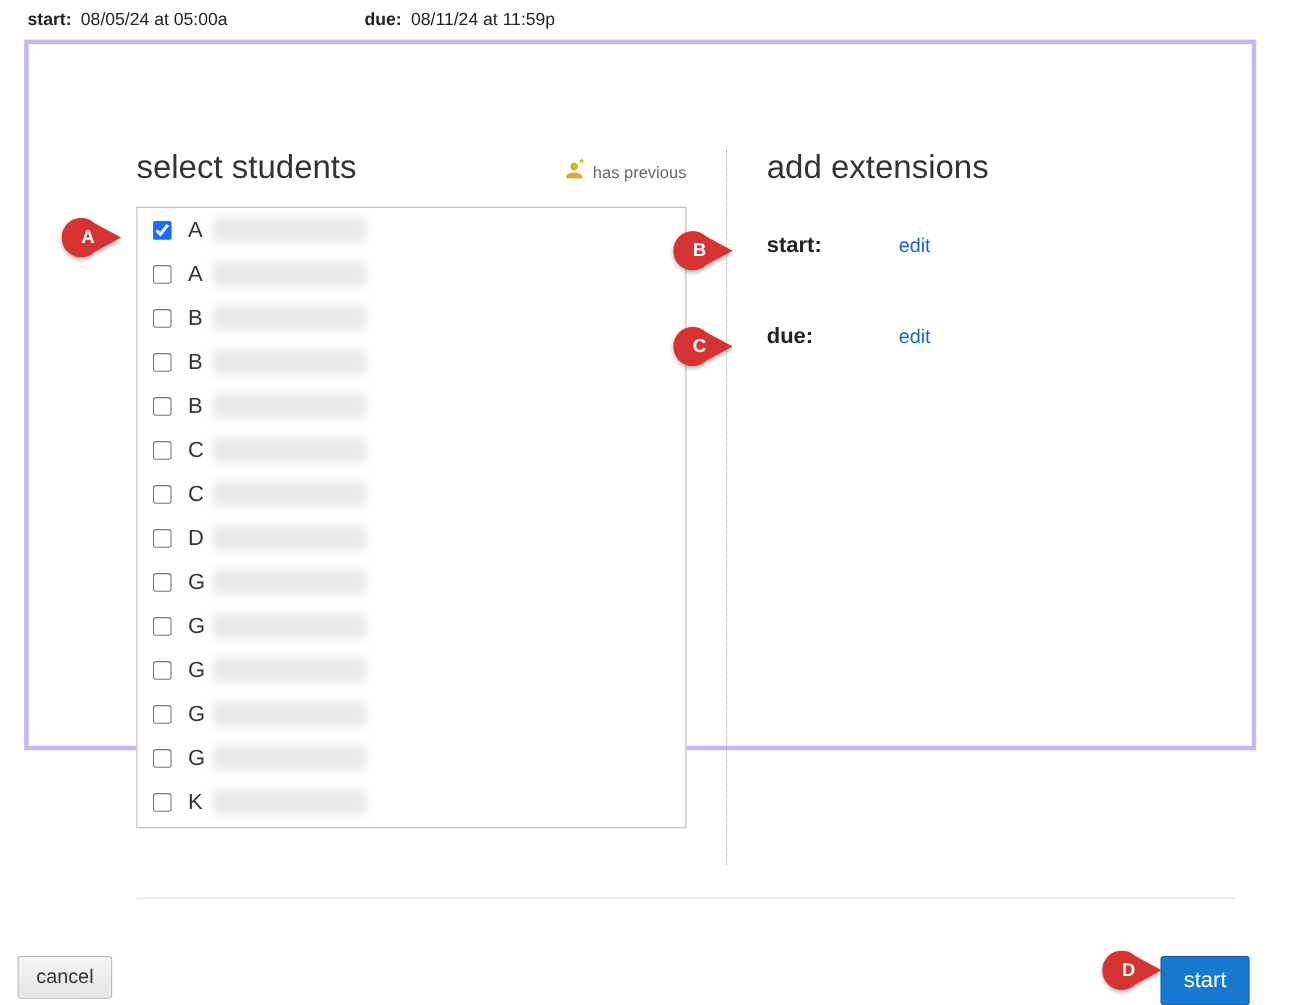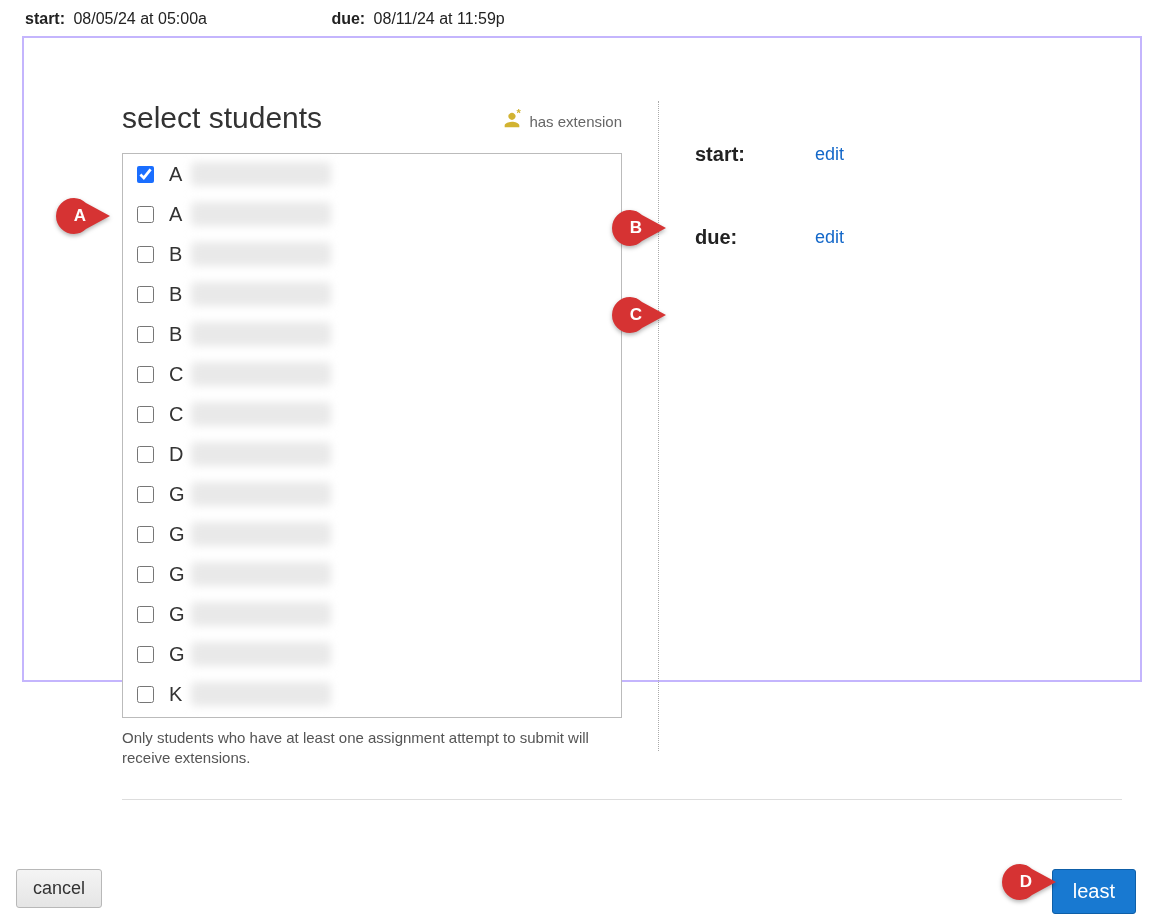--- a/index.html
+++ b/index.html
@@ -1,21 +1,21 @@
 <!DOCTYPE html>
 <html><head>
 <meta charset="utf-8">
 <style>
   * { box-sizing: border-box; }
   html,body { margin:0; padding:0; font-family: Arial, Helvetica, sans-serif; color:#222; background:#fff; }
   .page { width:1172px; height:914px; margin:0 auto; padding:10px 0 0 0; position:relative; }
   .topbar { padding:0 0 8px 25px; font-size:16px; }
   .topbar .lbl { font-weight:bold; margin-right:4px; }
   .topbar .grp2 { margin-left:120px;margin-top:32px; }
-  .panel { border:2px solid #c4b5fd; width:1120px; height:646px; margin-left:22px; padding:63px 50px 20px 98px; position:relative; }
+  .panel { border:4px solid #c4b5fd; width:1120px; height:646px; margin-left:22px; padding:96px 50px 20px 98px; position:relative; }
   .cols { display:flex; }
   .leftcol { width:500px; position:relative; }
   .divider { border-left:1px dotted #aaa; height:650px; margin:0 36px; }
   .rightcol { flex:1; position:relative; }
   h2 { font-weight:normal; font-size:30px; margin:0 0 18px 0; color:#333; }
   .legend { position:absolute; right:0; top:8px; font-size:15px; color:#666; display:flex; align-items:center; gap:6px; }
   .legend svg { width:22px; height:22px; }
   .listbox { border:1px solid #bbb; height:565px; overflow-y:scroll; background:#fff; }
   .student-row { display:flex; align-items:center; height:40px; padding:0 10px; }
   .student-row input[type=checkbox] { width:17px; height:17px; accent-color:#1a6eff; }
@@ -56,21 +56,21 @@
     <div class="cols">
       <div class="leftcol">
         <h2>select students</h2>
         <div class="legend">
           <span>
             <svg viewBox="0 0 24 24">
                 <path fill="#d2b331" d="M12 12c2 0 4-2 4-4s-2-4-4-4-4 2-4 4 2 4 4 4zm0 2c-3 0-8 1.5-8 4v2h16v-2c0-2.5-5-4-8-4z"></path>
                 <text x="17" y="9" font-size="12" fill="#d2b331" font-weight="bold">*</text>
               </svg>
           </span>
-          <span>has extension</span>
+          <span>has previous</span>
         </div>
         <div class="listbox" id="student-list">
             <div class="student-row">
               <input type="checkbox" checked="" style="">
               <span class="initial">A</span>
               <span class="blurred"></span>
             </div>
             <div class="student-row">
               <input type="checkbox" style="">
               <span class="initial">A</span>
@@ -130,45 +130,45 @@
               <input type="checkbox" style="">
               <span class="initial">G</span>
               <span class="blurred"></span>
             </div>
             <div class="student-row">
               <input type="checkbox" style="">
               <span class="initial">K</span>
               <span class="blurred"></span>
             </div>
           </div>
-        <div class="note">Only students who have at least one assignment attempt to submit will receive extensions.</div>
       </div>
 
       <div class="divider"></div>
 
       <div class="rightcol">
+        <h2>add extensions</h2>
 
         <div class="ext-row">
           <span class="ext-label">start:</span>
           <button class="ext-edit">edit</button>
         </div>
 
         <div class="ext-row" style="margin-top:60px">
           <span class="ext-label">due:</span>
           <button class="ext-edit">edit</button>
         </div>
 
       </div>
     </div>
     <div class="hr"></div>
   </div>
 
   <div class="buttons">
     <button class="btn-cancel">cancel</button>
-    <button class="btn-save">least</button>
+    <button class="btn-save">start</button>
   </div>
 
   <div class="callout" style="left:56px; top:198px;">
     <svg viewBox="0 0 54 36">
         <path fill="#d63333" d="M18 0a18 18 0 1 0 0 36 18 18 0 0 0 12-5l24-13-24-13A18 18 0 0 0 18 0z"></path>
       </svg>
     <span class="letter">A</span>
   </div>
   <div class="callout" style="left:612px; top:210px;">
     <svg viewBox="0 0 54 36">

